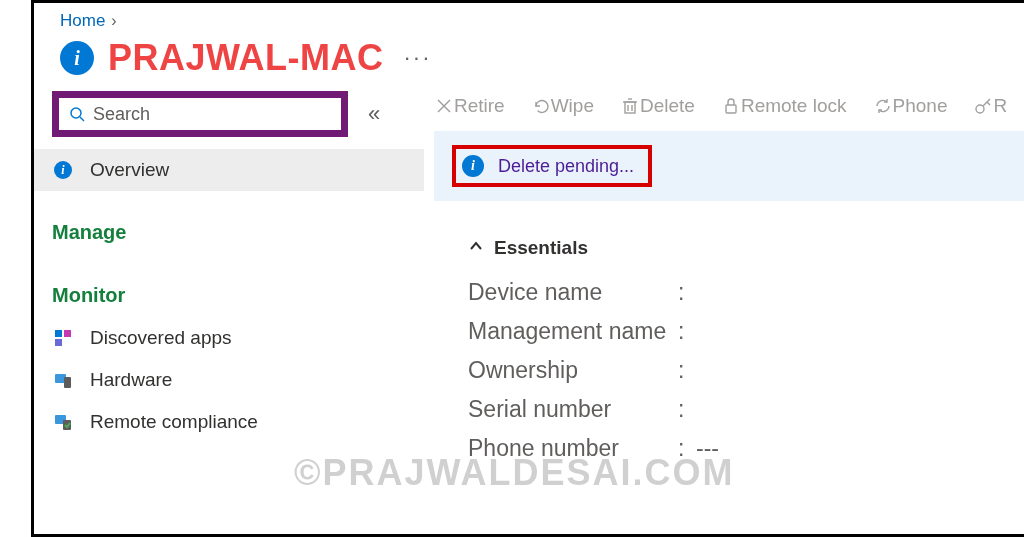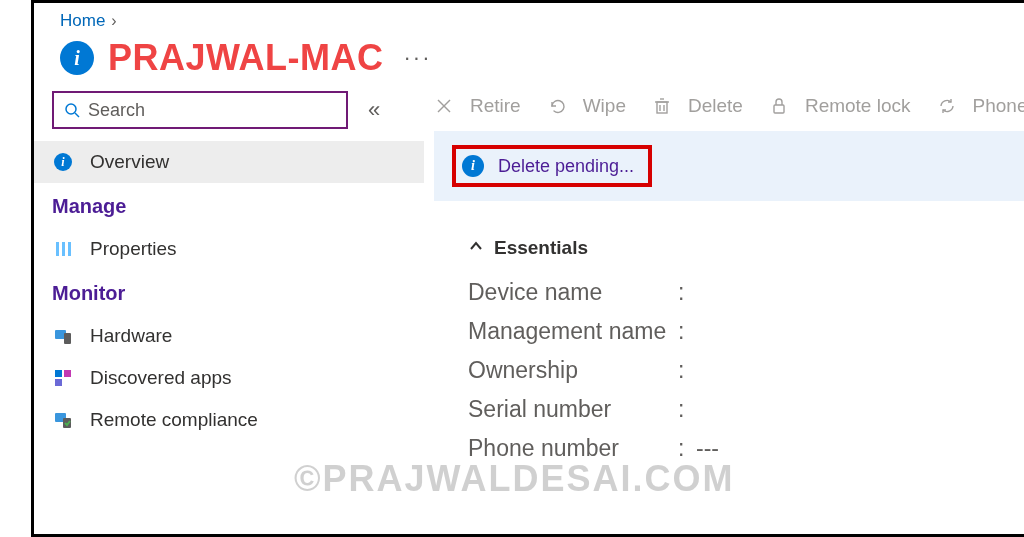--- a/index.html
+++ b/index.html
@@ -18,33 +18,33 @@
   .page-title { font-size:36px; font-weight:600; color:#ef4444; letter-spacing:0.5px; }
   .more-dots { color:#605e5c; font-size:22px; letter-spacing:2px; padding-left:6px; }
 
   
   .columns { display:flex; height:calc(100% - 110px); }
   .sidebar { width:390px; display:flex; flex-direction:column; }
   .main { flex:1; position:relative; overflow:hidden; }
 
   
   .search-row { display:flex; align-items:center; gap:20px; padding:0 16px 12px 18px; }
-  .searchbox { flex:0 0 296px; height:38px; border:2px solid #701a75; display:flex; align-items:center; padding:0 10px; color:#605e5c; font-size:18px; gap:8px; }
+  .searchbox { flex:0 0 296px; height:46px; border:7px solid #701a75; display:flex; align-items:center; padding:0 10px; color:#605e5c; font-size:18px; gap:8px; }
   .searchbox svg { width:16px; height:16px; }
   .collapse { color:#605e5c; font-size:22px; cursor:pointer; }
 
   
   .side-item { display:flex; align-items:center; gap:16px; padding:10px 18px; font-size:19px; color:#323130; cursor:pointer; }
   .side-item.active { background:#ededed; }
   .side-item .icon-slot { width:22px; display:flex; justify-content:center; }
-  .side-section { padding:12px 18px 10px 18px; font-size:20px; font-weight:600; color:#4c1d95; }
+  .side-section { padding:30px 18px 10px 18px; font-size:20px; font-weight:600; color:#15803d; }
 
   
   .toolbar { display:flex; align-items:center; gap:26px; color:#a19f9d; font-size:19px; padding:4px 10px 14px 10px; white-space:nowrap; overflow:hidden; }
-  .tb-btn { display:flex; align-items:center; gap:16px; cursor:pointer; }
+  .tb-btn { display:flex; align-items:center; gap:0; cursor:pointer; }
   .tb-btn svg { width:20px; height:20px; stroke:#a19f9d; fill:none; stroke-width:1.4; }
 
   
   .banner-wrap { padding:0 10px 0 10px; }
   .banner { background:#eaf2fb; padding:14px 18px; display:flex; align-items:center; gap:14px; }
   .banner-inner { display:flex; align-items:center; gap:14px; }
   .banner .bi { width:22px; height:22px; border-radius:50%; background:#0078d4; color:#fff; display:flex; align-items:center; justify-content:center; font-family:Georgia,serif; font-style:italic; font-weight:bold; font-size:14px; }
   .banner-text { font-size:18px; color:#4c1d95; }
   .highlight-box { border:4px solid #d60000; padding:6px 14px 6px 6px; display:inline-flex; }
 
@@ -53,21 +53,21 @@
   .ess-head { display:flex; align-items:center; gap:10px; font-weight:600; font-size:19px; padding-bottom:14px; cursor:pointer; }
   .ess-row { display:flex; align-items:center; font-size:23px; color:#605e5c; padding:6px 0; }
   .ess-label { width:210px; }
   .ess-colon { width:18px; }
   .ess-val { color:#605e5c; }
 
   
   .i-info-sm { width:18px; height:18px; border-radius:50%; background:#0078d4; color:#fff; display:flex; align-items:center; justify-content:center; font-family:Georgia,serif; font-style:italic; font-weight:bold; font-size:12px; }
 
   
-  .watermark { position:absolute; left:260px; bottom:34px; font-size:36px; font-weight:600; color:rgba(120,120,120,0.35); letter-spacing:2px; pointer-events:none; }
+  .watermark { position:absolute; left:260px; bottom:40px; font-size:36px; font-weight:600; color:rgba(120,120,120,0.35); letter-spacing:2px; pointer-events:none; }
 </style>
 </head>
 <body>
 
 <div class="frame">
   <div class="inner">
 
     <div class="breadcrumb">
       <a href="#">Home</a>
       <span class="chev">›</span>
@@ -93,50 +93,40 @@
         </div>
 
         <div class="side-item active">
           <span class="icon-slot">
               <span class="i-info-sm">i</span>
             </span>
           <span>Overview</span>
         </div>
 
         <div class="side-section">Manage</div>
-        <div class="side-item">
-          <span class="icon-slot">
-            <svg width="18" height="18" viewBox="0 0 18 18">
-                <rect x="2" y="2" width="3" height="14" fill="#69c0ff"></rect>
-                <rect x="8" y="2" width="3" height="14" fill="#69c0ff"></rect>
-                <rect x="14" y="2" width="3" height="14" fill="#69c0ff"></rect>
-              </svg>
-          </span>
-          <span>Properties</span>
-        </div>
 
         <div class="side-section">Monitor</div>
-        <div class="side-item">
-          <span class="icon-slot">
-            <svg width="18" height="18" viewBox="0 0 18 18">
-                <rect x="1" y="3" width="11" height="9" rx="1" fill="#3a96dd"></rect>
-                <rect x="10" y="6" width="7" height="11" rx="1" fill="#5c5c5c"></rect>
-              </svg>
-          </span>
-          <span>Hardware</span>
-        </div>
         <div class="side-item">
           <span class="icon-slot">
             <svg width="18" height="18" viewBox="0 0 18 18">
                 <rect x="1" y="1" width="7" height="7" fill="#0078d4"></rect>
                 <rect x="10" y="1" width="7" height="7" fill="#c239b3"></rect>
                 <rect x="1" y="10" width="7" height="7" fill="#6b69d6"></rect>
               </svg>
           </span>
           <span>Discovered apps</span>
+        </div>
+        <div class="side-item">
+          <span class="icon-slot">
+            <svg width="18" height="18" viewBox="0 0 18 18">
+                <rect x="1" y="3" width="11" height="9" rx="1" fill="#3a96dd"></rect>
+                <rect x="10" y="6" width="7" height="11" rx="1" fill="#5c5c5c"></rect>
+              </svg>
+          </span>
+          <span>Hardware</span>
         </div>
         <div class="side-item">
           <span class="icon-slot">
             <svg width="18" height="18" viewBox="0 0 18 18">
                 <rect x="1" y="2" width="11" height="9" rx="1" fill="#3a96dd"></rect>
                 <rect x="9" y="7" width="8" height="10" rx="1" fill="#5c5c5c"></rect>
                 <path d="M11 12 l2 2 l3 -4" stroke="#4caf50" stroke-width="2" fill="none"></path>
               </svg>
           </span>
           <span>Remote compliance</span>

